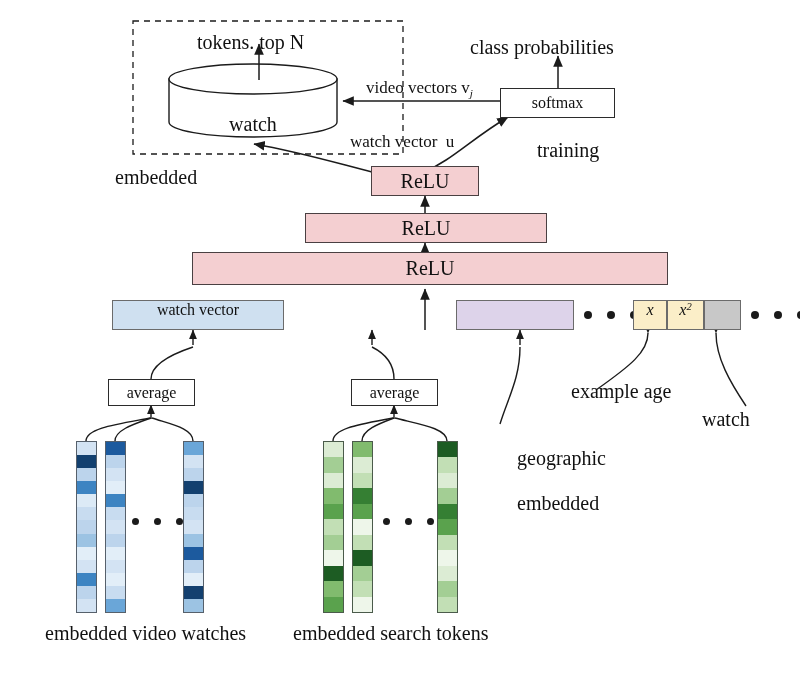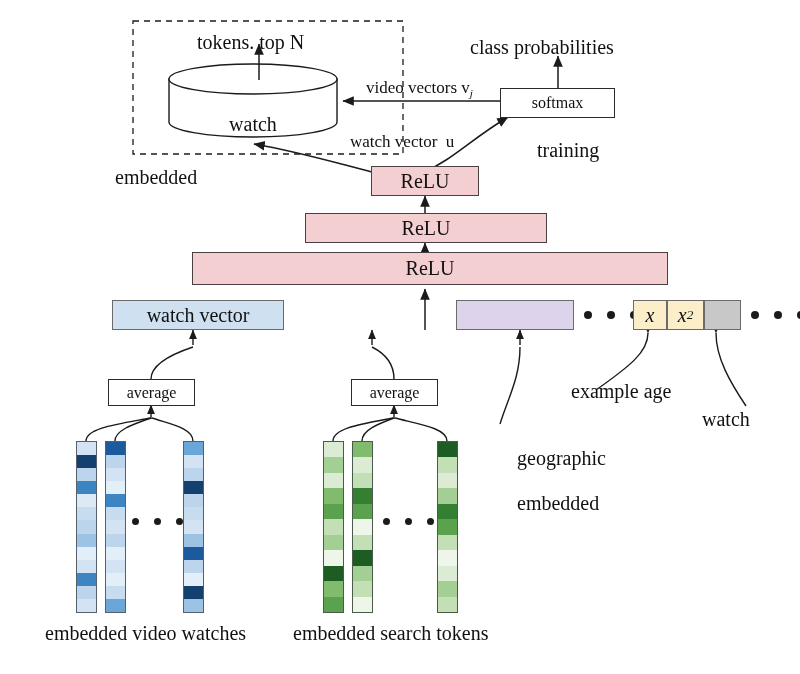--- a/index.html
+++ b/index.html
@@ -23,22 +23,22 @@
   }
   .relu{
     border:1.4px solid #4a4042;
     background:#f4cfd1;
     display:flex;align-items:center;justify-content:center;
     font-size:20px;
   }
   .featseg{
     border:1.4px solid #6b6b6b;
     box-sizing:border-box;
-    display:flex;align-items:center;justify-content:center;
-    font-size:20px;
+    display:flex;align-items:flex-start;justify-content:center;
+    font-size:16px;
     position:absolute;
   }
   .lbl{position:absolute;font-size:20px;line-height:1.12;white-space:pre;}
   .lbl.small{font-size:17px;}
   .mathvar{font-family:"Liberation Serif","DejaVu Serif",serif;font-style:italic;}
   .sup{font-size:0.66em;vertical-align:super;}
   .sub{font-size:0.66em;vertical-align:sub;}
 
   
   .embcol{position:absolute;border:1.4px solid #56606b;box-sizing:border-box;

